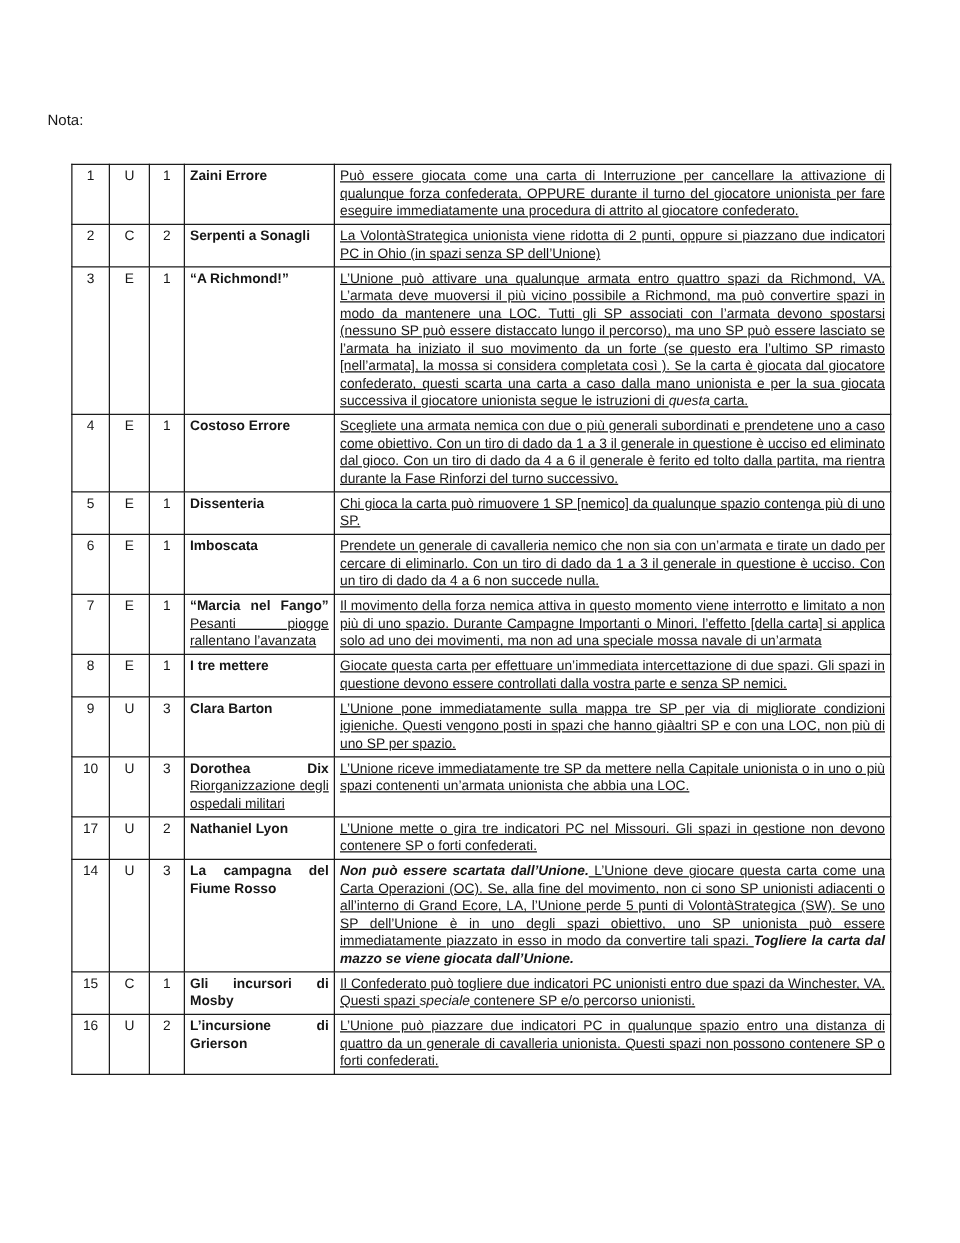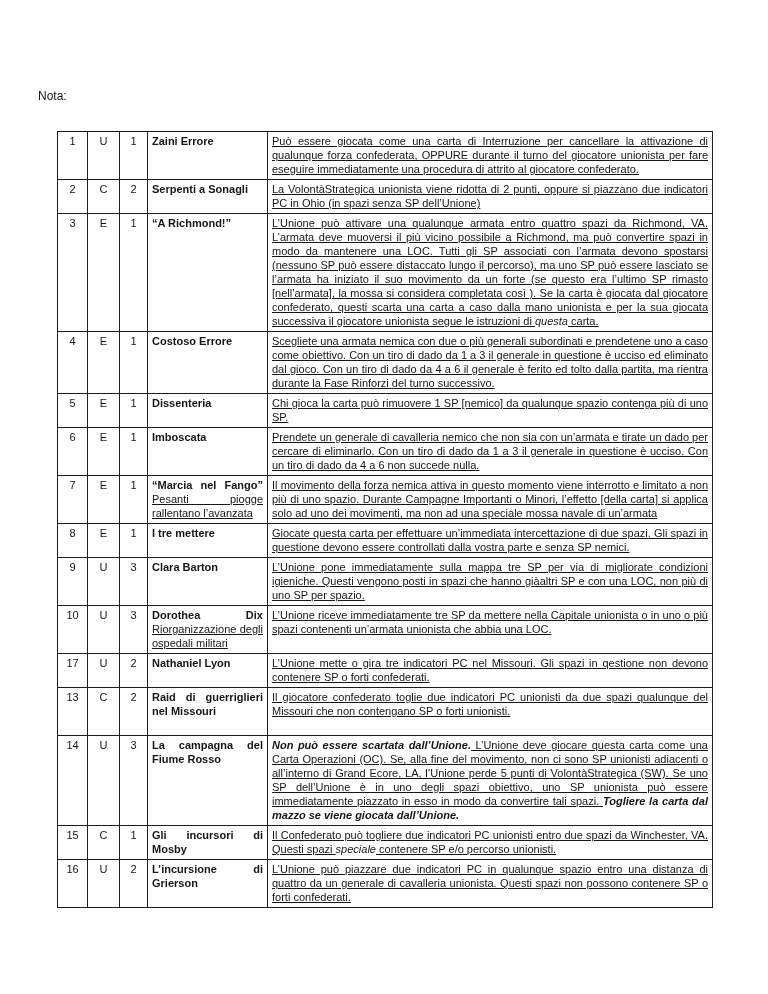--- a/index.html
+++ b/index.html
@@ -159,27 +159,20 @@
     <td class="c-name"><span class="s-b">Dorothea Dix</span><span class="s-n"> Riorganizzazione degli ospedali militari</span></td>
     <td class="c-desc"><span class="s-n">L’Unione riceve immediatamente tre SP da mettere nella Capitale unionista o in uno o più spazi contenenti un’armata unionista che abbia una LOC.</span></td>
   </tr>
         <tr>
     <td class="c-num">17</td>
     <td class="c-type">U</td>
     <td class="c-count">2</td>
     <td class="c-name"><span class="s-b">Nathaniel Lyon</span></td>
     <td class="c-desc"><span class="s-n">L’Unione mette o gira tre indicatori PC nel Missouri. Gli spazi in qestione non devono contenere SP o forti confederati.</span></td>
   </tr>
-        <tr style="height: 48px;">
-    <td class="c-num">13</td>
-    <td class="c-type">C</td>
-    <td class="c-count">2</td>
-    <td class="c-name"><span class="s-b">Raid di guerriglieri nel Missouri</span></td>
-    <td class="c-desc"><span class="s-n">Il giocatore confederato toglie due indicatori PC unionisti da due spazi qualunque del Missouri che non contengano SP o forti unionisti.</span></td>
-  </tr>
         <tr>
     <td class="c-num">14</td>
     <td class="c-type">U</td>
     <td class="c-count">3</td>
     <td class="c-name"><span class="s-b">La campagna del Fiume Rosso</span></td>
     <td class="c-desc"><span class="s-bi">Non può essere scartata dall’Unione.</span><span class="s-n"> L’Unione deve giocare questa carta come una Carta Operazioni (OC). Se, alla fine del movimento, non ci sono SP unionisti adiacenti o all’interno di Grand Ecore, LA, l’Unione perde 5 punti di VolontàStrategica (SW). Se uno SP dell’Unione è in uno degli spazi obiettivo, uno SP unionista può essere immediatamente piazzato in esso in modo da convertire tali spazi. </span><span class="s-bi">Togliere la carta dal mazzo se viene giocata dall’Unione.</span></td>
   </tr>
         <tr>
     <td class="c-num">15</td>
     <td class="c-type">C</td>

